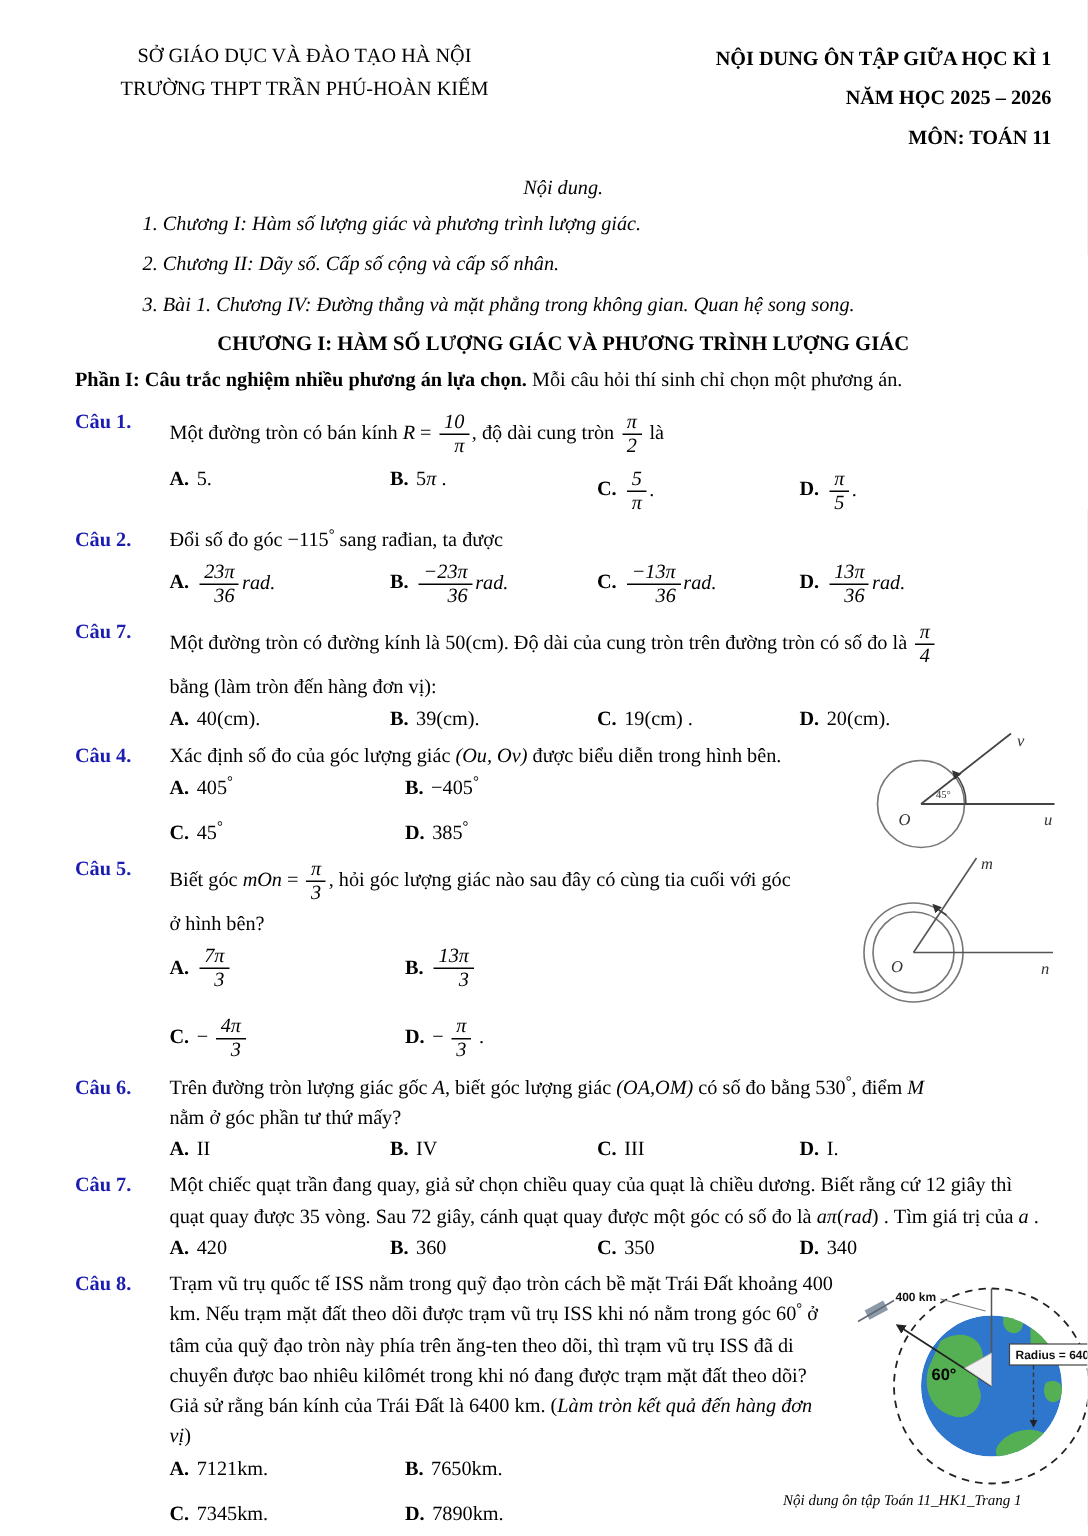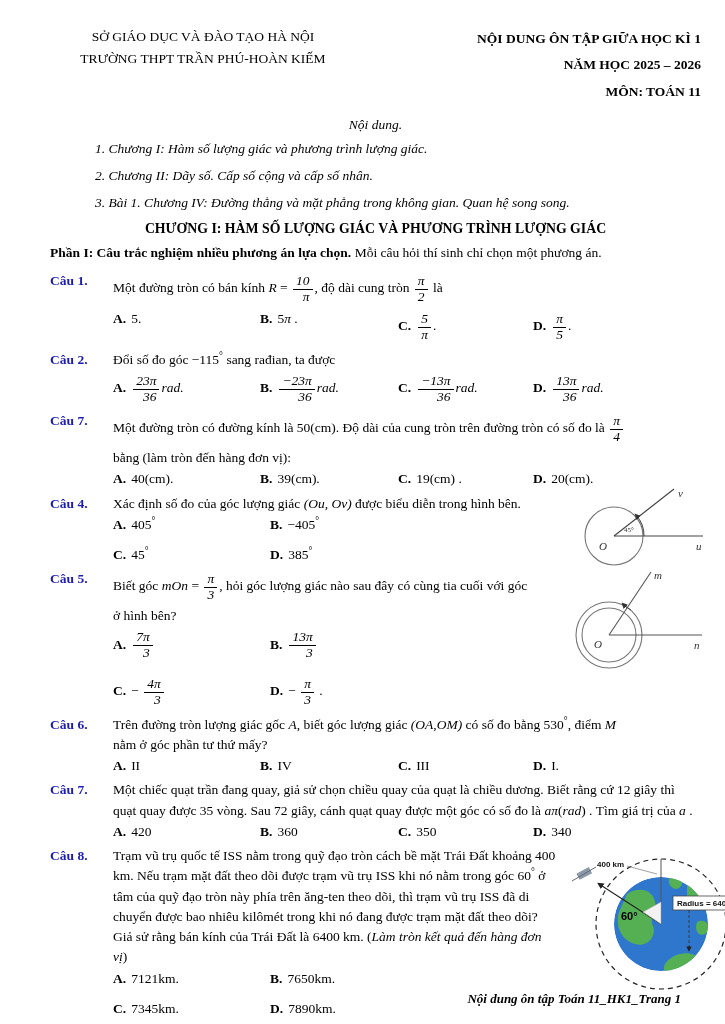--- a/index.html
+++ b/index.html
@@ -38,21 +38,21 @@
   .fig-abs{position:absolute;right:-6px;}
   .fig-uv{top:-8px;}
   .fig-mn{top:0px;}
   .fig-earth{float:right;margin:-4px -40px 2px 10px;}
   .ft{font-family:"Liberation Serif",serif;font-size:11px;fill:#333;}
   .it{font-style:italic;}
   .ftsmall{font-family:"Liberation Serif",serif;font-size:7px;fill:#333;}
   .fe{font-family:"Liberation Sans","DejaVu Sans",sans-serif;font-size:8px;font-weight:bold;fill:#111;}
   .fe60{font-family:"Liberation Sans","DejaVu Sans",sans-serif;font-size:11px;font-weight:bold;fill:#000;}
   
-  .footer{position:absolute;bottom:16px;right:44px;font-style:italic;font-size:13px;font-weight:bold;}
+  .footer{position:absolute;bottom:16px;right:44px;font-style:italic;font-size:10px;}
 </style>
 </head>
 <body>
 
 <div class="page">
 
   <div class="header">
     <div class="header-left">
       <div>SỞ GIÁO DỤC VÀ ĐÀO TẠO HÀ NỘI</div>
       <div class="hl2">TRƯỜNG THPT TRẦN PHÚ-HOÀN KIẾM</div>

